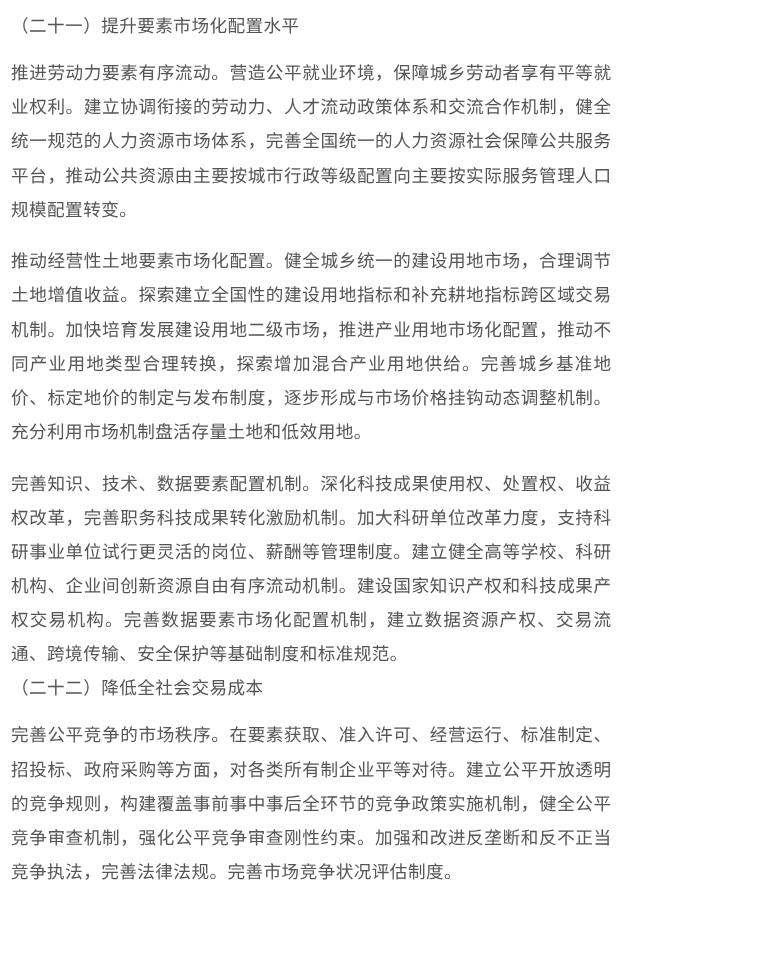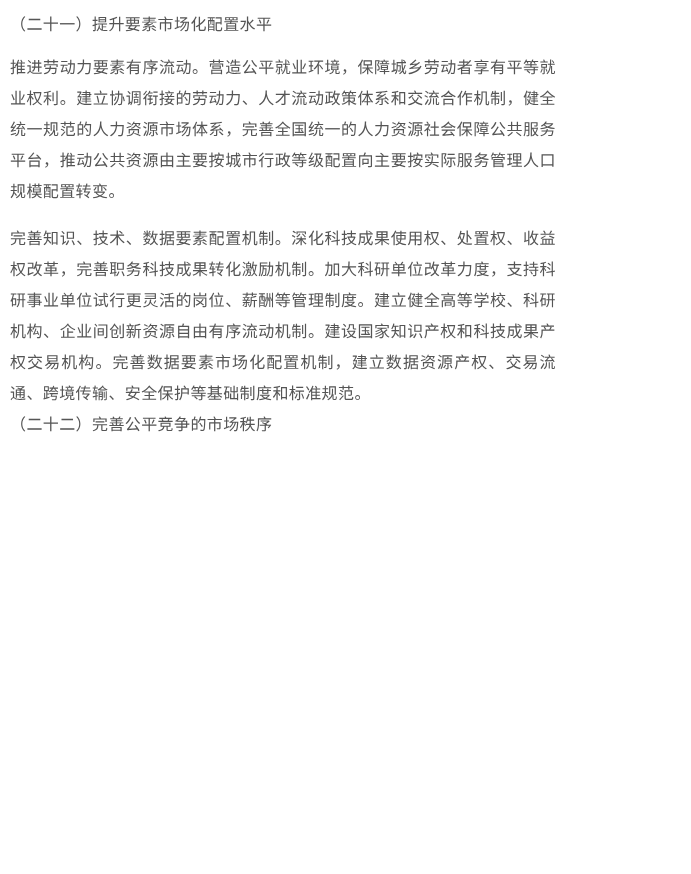--- a/index.html
+++ b/index.html
@@ -35,20 +35,22 @@
   }
 </style>
 </head>
 <body style="background: rgb(255, 255, 255);">
 
 <div class="page" style="color: rgb(85, 85, 85);">
 
   <section>
     <h3 class="section-heading">（二十一）提升要素市场化配置水平</h3>
     <p class="para">推进劳动力要素有序流动。营造公平就业环境，保障城乡劳动者享有平等就业权利。建立协调衔接的劳动力、人才流动政策体系和交流合作机制，健全统一规范的人力资源市场体系，完善全国统一的人力资源社会保障公共服务平台，推动公共资源由主要按城市行政等级配置向主要按实际服务管理人口规模配置转变。</p>
+    <p class="para">推动经营性土地要素市场化配置。健全城乡统一的建设用地市场，合理调节土地增值收益。探索建立全国性的建设用地指标和补充耕地指标跨区域交易机制。加快培育发展建设用地二级市场，推进产业用地市场化配置，推动不同产业用地类型合理转换，探索增加混合产业用地供给。完善城乡基准地价、标定地价的制定与发布制度，逐步形成与市场价格挂钩动态调整机制。充分利用市场机制盘活存量土地和低效用地。</p>
     <p class="para">完善知识、技术、数据要素配置机制。深化科技成果使用权、处置权、收益权改革，完善职务科技成果转化激励机制。加大科研单位改革力度，支持科研事业单位试行更灵活的岗位、薪酬等管理制度。建立健全高等学校、科研机构、企业间创新资源自由有序流动机制。建设国家知识产权和科技成果产权交易机构。完善数据要素市场化配置机制，建立数据资源产权、交易流通、跨境传输、安全保护等基础制度和标准规范。</p>
   </section>
 
   <section>
-    <h3 class="section-heading">（二十二）完善公平竞争的市场秩序</h3>
+    <h3 class="section-heading">（二十二）降低全社会交易成本</h3>
+    <p class="para">完善公平竞争的市场秩序。在要素获取、准入许可、经营运行、标准制定、招投标、政府采购等方面，对各类所有制企业平等对待。建立公平开放透明的竞争规则，构建覆盖事前事中事后全环节的竞争政策实施机制，健全公平竞争审查机制，强化公平竞争审查刚性约束。加强和改进反垄断和反不正当竞争执法，完善法律法规。完善市场竞争状况评估制度。</p>
   </section>
 
 </div>
 
 </body></html>

